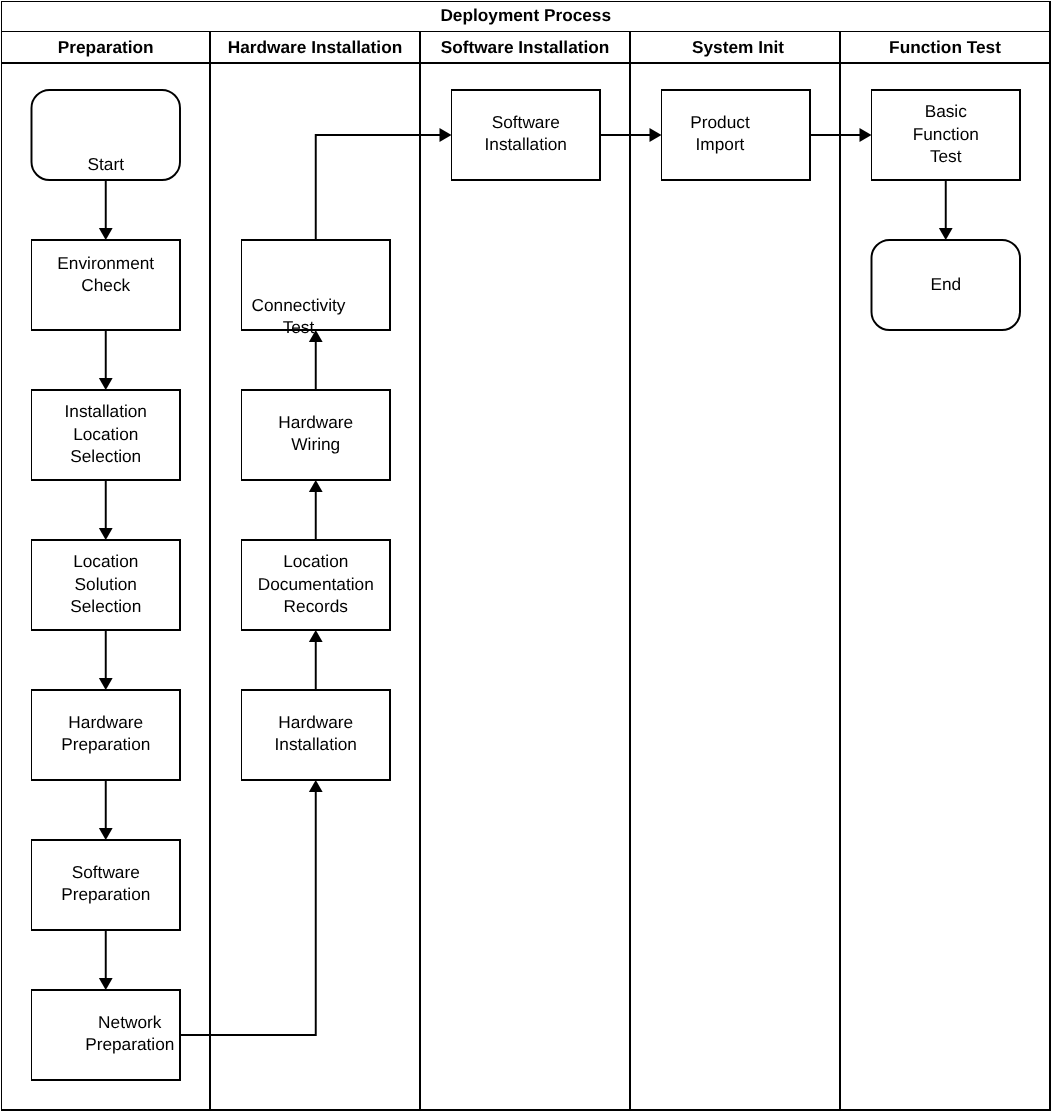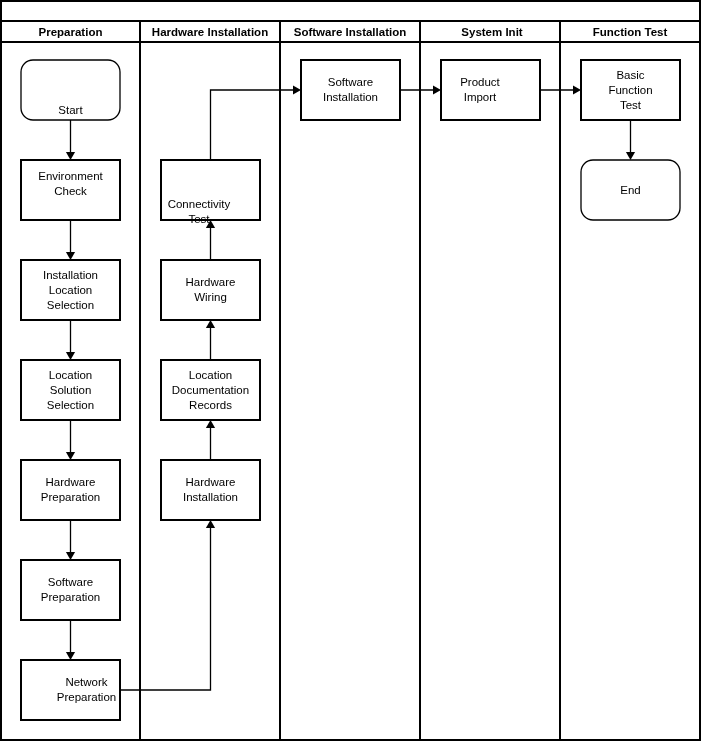--- a/index.html
+++ b/index.html
@@ -151,20 +151,21 @@
         <rect x="161" y="260" width="99" height="60" rx="0" ry="0" class="node-shape sharp"></rect>
         <rect x="161" y="360" width="99" height="60" rx="0" ry="0" class="node-shape sharp"></rect>
         <rect x="161" y="460" width="99" height="60" rx="0" ry="0" class="node-shape sharp"></rect>
         <rect x="301" y="60" width="99" height="60" rx="0" ry="0" class="node-shape sharp"></rect>
         <rect x="441" y="60" width="99" height="60" rx="0" ry="0" class="node-shape sharp"></rect>
         <rect x="581" y="60" width="99" height="60" rx="0" ry="0" class="node-shape sharp"></rect>
         <rect x="581" y="160" width="99" height="60" rx="12" ry="12" class="node-shape"></rect>
       </g>
   </svg>
 
+  <div class="diagram-title">Deployment Process</div>
 
   <div id="lane-header-host">
       <div class="lane-header" style="left: 1px; width: 139px;">Preparation</div>
       <div class="lane-header" style="left: 140px; width: 140px;">Hardware Installation</div>
       <div class="lane-header" style="left: 280px; width: 140px;">Software Installation</div>
       <div class="lane-header" style="left: 420px; width: 144px;">System Init</div>
       <div class="lane-header" style="left: 560px; width: 140px;">Function Test</div>
     </div>
   <div id="node-label-host">
       <div class="node-label" style="left: 21px; top: 60px; width: 99px; height: 60px; margin-top: 20px;">Start</div>

